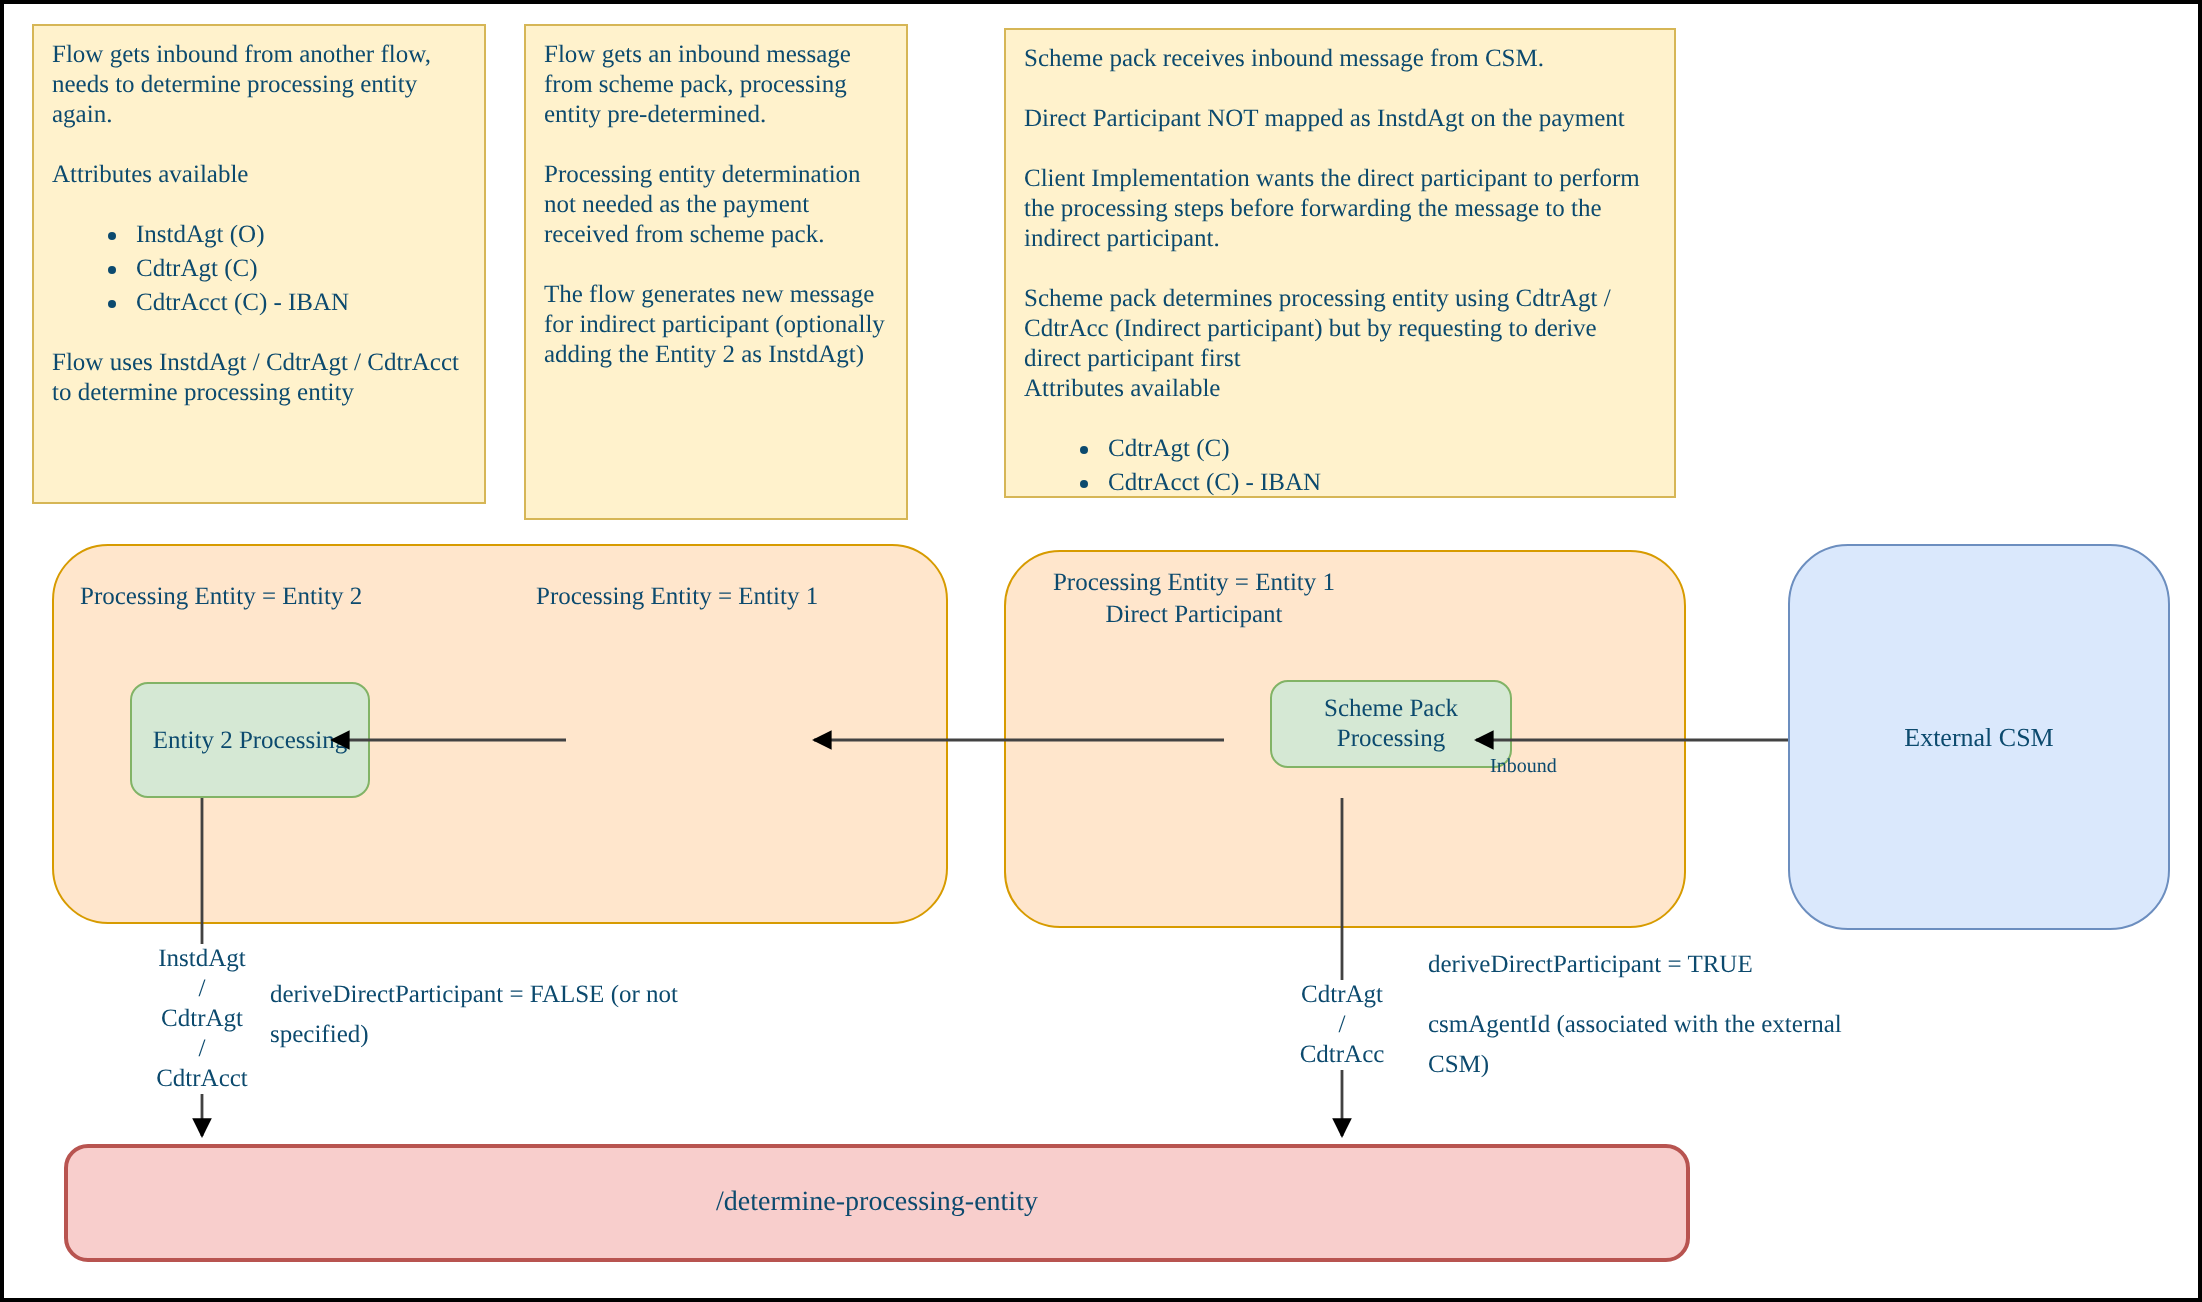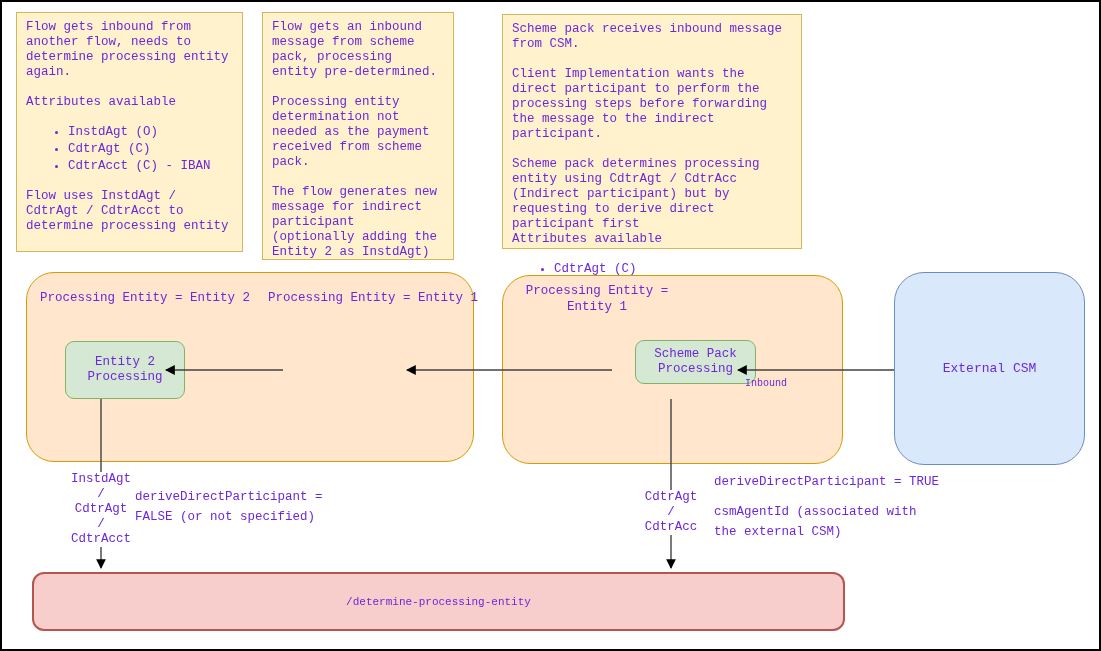--- a/index.html
+++ b/index.html
@@ -1,19 +1,19 @@
 <!DOCTYPE html>
 <html style="--note-bg: #fff2cc; --note-border: #d6b656; --container-bg: #ffe6cc; --container-border: #d79b00; --process-bg: #d5e8d4; --process-border: #82b366; --csm-bg: #dae8fc; --csm-border: #6c8ebf; --endpoint-bg: #f8cecc; --endpoint-border: #b85450; --edge-stroke: #424242;"><head>
 <meta charset="utf-8">
 <style>
   html,body { margin:0; padding:0; background:#fff; }
   .canvas {
     position:relative; width:1101px; height:651px; box-sizing:border-box;
     background:#fff; border:2px solid #000; overflow:hidden;
-    font-family:Liberation Mono, monospace; color:#6d28d9;
+    font-family:Liberation Serif, serif; color:#0c4a6e;
   }
 
   
   .note {
     position:absolute; box-sizing:border-box;
     background:var(--note-bg,#fff2cc); border:1px solid var(--note-border,#d6b656);
     padding:7px 9px; font-size:12.5px; line-height:15px; z-index:1;
   }
   .note p { margin:0 0 15px 0; }
   .note p.no-gap { margin-bottom:0; }
@@ -44,21 +44,21 @@
     background:var(--csm-bg,#dae8fc); border:1px solid var(--csm-border,#6c8ebf);
     border-radius:30px; display:flex; align-items:center; justify-content:center;
     font-size:13px; z-index:1;
   }
 
   
   .endpoint {
     position:absolute; box-sizing:border-box;
     background:var(--endpoint-bg,#f8cecc); border:2px solid var(--endpoint-border,#b85450);
     border-radius:12px; display:flex; align-items:center; justify-content:center;
-    font-size:11px; z-index:1;
+    font-size:14px; z-index:1;
   }
 
   
   svg.edges { position:absolute; left:0; top:0; z-index:3; pointer-events:none; }
 
   
   .attrs-stack {
     position:absolute; transform:translateX(-50%);
     background:#fff; padding:0 4px; text-align:center;
     font-size:12.5px; line-height:15px; z-index:4;
@@ -81,38 +81,40 @@
     </ul>
     <p class="gap-above">Flow uses InstdAgt / CdtrAgt / CdtrAcct to determine processing entity</p>
   </div>
 
   <div class="note" style="left:260px; top:10px; width:192px; height:248px;">
     <p>Flow gets an inbound message from scheme pack, processing entity pre-determined.</p>
     <p>Processing entity determination not needed as the payment received from scheme pack.</p>
     <p>The flow generates new message for indirect participant (optionally adding the Entity 2 as InstdAgt)</p>
   </div>
 
-  <div class="note" style="left:500px; top:12px; width:300px; height:235px;">
+  <div class="note" style="left:500px; top:12px; width:336px; height:235px;">
     <p>Scheme pack receives inbound message from CSM.</p>
+    <p>Direct Participant NOT mapped as InstdAgt on the payment</p>
     <p>Client Implementation wants the direct participant to perform the processing steps before forwarding the message to the indirect participant.</p>
     <p class="no-gap">Scheme pack determines processing entity using CdtrAgt / CdtrAcc (Indirect participant) but by requesting to derive direct participant first</p>
     <p class="no-gap">Attributes available</p>
     <ul style="margin-top:15px;">
       <li>CdtrAgt (C)</li>
       <li>CdtrAcct (C) - IBAN</li>
     </ul>
   </div>
 
   <div class="container" style="left:24px; top:270px; width:448px; height:190px;"></div>
   <div class="container-label" style="left:38px; top:288px;">Processing Entity = Entity 2</div>
   <div class="container-label" style="left:266px; top:288px;">Processing Entity = Entity 1</div>
 
   <div class="container" style="left:500px; top:273px; width:341px; height:189px;"></div>
   <div class="container-label centered-label" style="left:505px; top:281px; width:180px;">
     <div>Processing Entity = Entity 1</div>
+    <div>Direct Participant</div>
   </div>
 
   <div class="process" style="left:40px; top:339px; width:120px; height:58px;">Entity 2 Processing</div>
   <div class="process" style="left:610px; top:338px; width:121px; height:44px;">Scheme Pack Processing</div>
 
   <div class="csm" style="left:892px; top:270px; width:191px; height:193px;">External CSM</div>
 
   <div class="endpoint" style="left:30px; top:570px; width:813px; height:59px;">/determine-processing-entity</div>
 
   <svg class="edges" width="1101" height="651" viewBox="0 0 1101 651">

